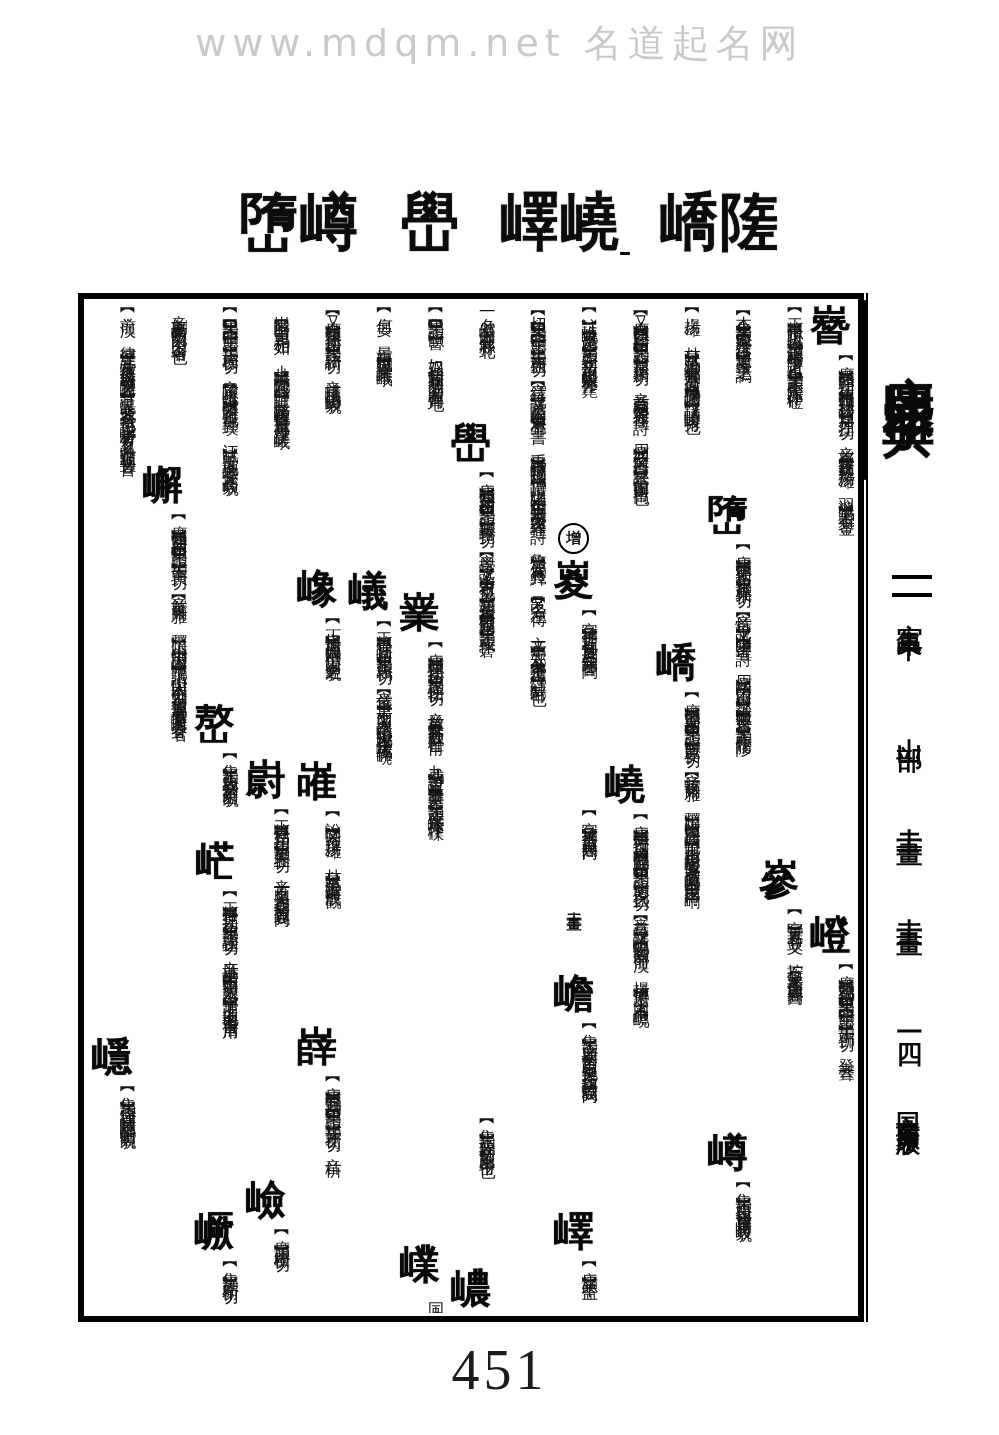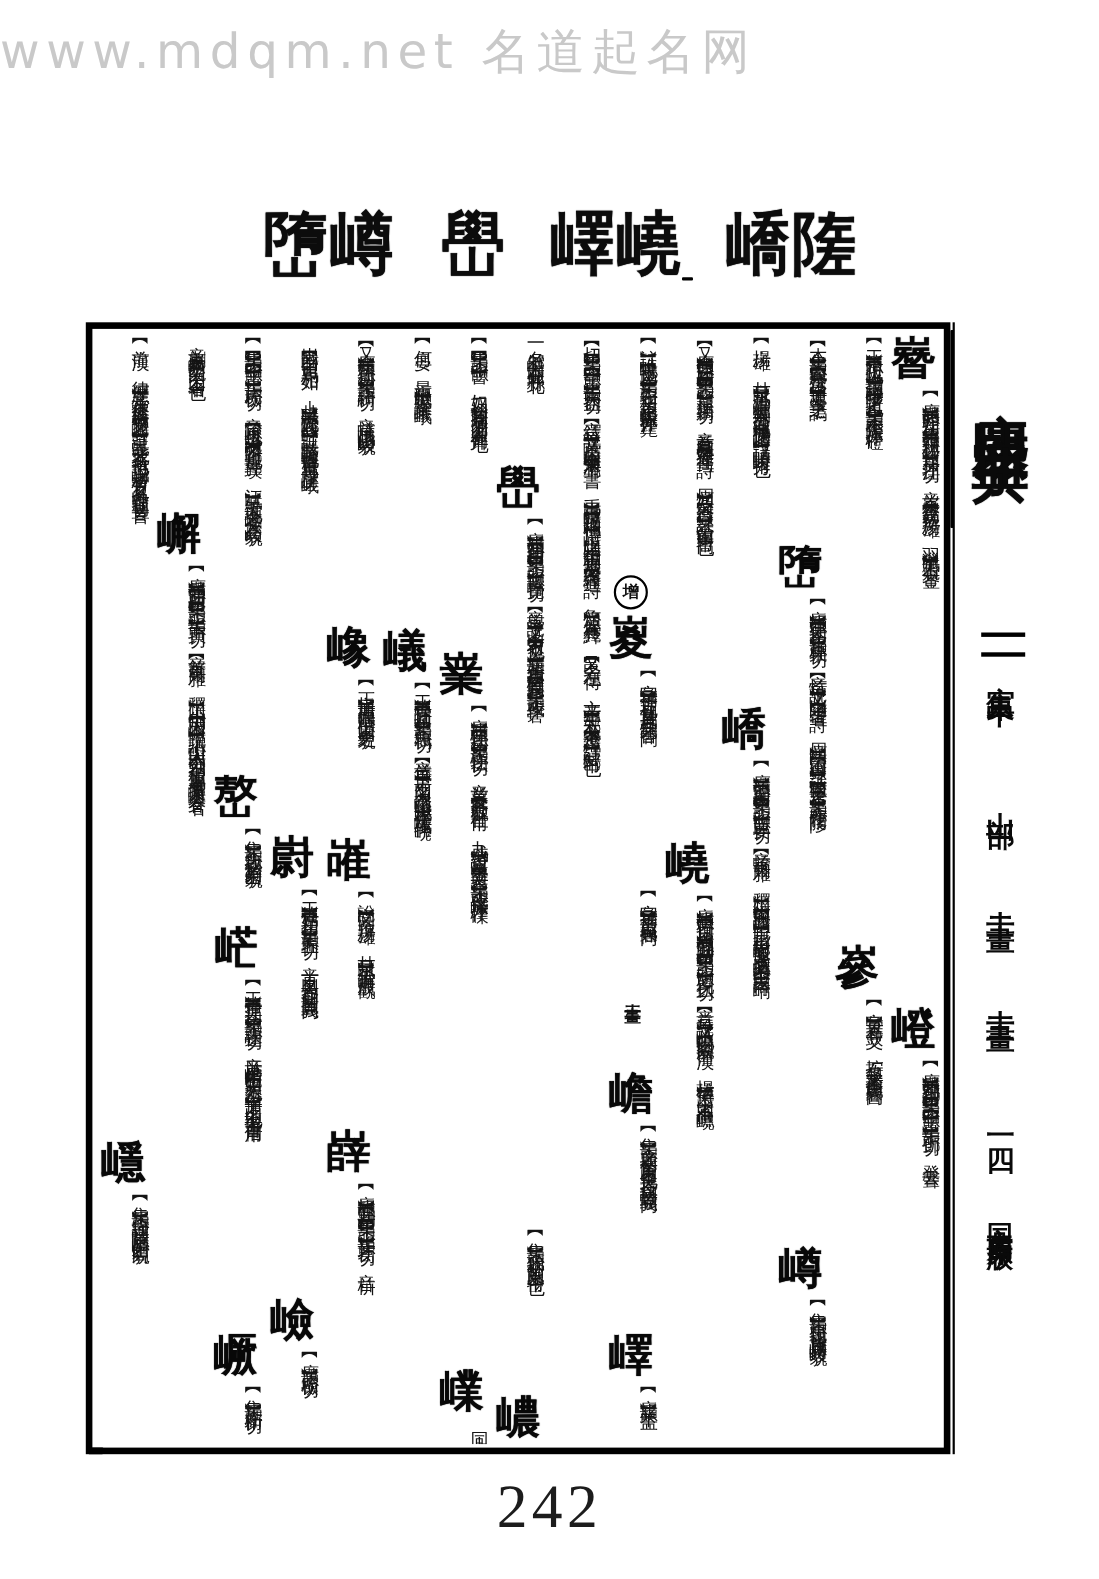--- a/index.html
+++ b/index.html
@@ -5,23 +5,23 @@
   html,body{margin:0;padding:0;}
   body{
     width:999px;height:1435px;position:relative;overflow:hidden;
     background:#ffffff;
     font-family:"Liberation Serif","DejaVu Serif",serif;
     color:#111;
   }
   
   .watermark{
     position:absolute;left:0;top:18px;width:100%;
-    text-align:left;
+    text-align:center;
     font-family:"DejaVu Sans","Liberation Sans",sans-serif;
-    font-size:44px;letter-spacing:6px;color:#c9c9c9;
+    font-size:38px;letter-spacing:6px;color:#c9c9c9;
     white-space:nowrap;
   }
   
   .seal-row{
     position:absolute;left:240px;top:172px;width:540px;height:100px;
     display:flex;align-items:center;justify-content:space-between;gap:32px;
   }
   .seal-group{
     font-weight:bold;font-size:58px;line-height:1;
     letter-spacing:2px;color:#0c0c0c;
@@ -227,17 +227,17 @@
   <div class="m-title">康熙字典</div>
   <div class="m-divider"></div>
   <div class="m-item m-vol">寅集中</div>
   <div class="m-item m-rad">山部</div>
   <div class="m-item m-s12">十二畫</div>
   <div class="m-item m-s13">十三畫</div>
   <div class="m-item m-folio">一四</div>
   <div class="m-item m-ed">同文書局原版</div>
 </div>
 
-<div class="page-number">242</div>
+<div class="page-number">451</div>
 
 <div class="speck" style="left:80px;top:1316px;width:14px;height:6px;"></div>
 <div class="speck" style="left:620px;top:252px;width:10px;height:3px;"></div>
 <div class="speck" style="left:864px;top:300px;width:3px;height:180px;"></div>
 
 </body></html>

